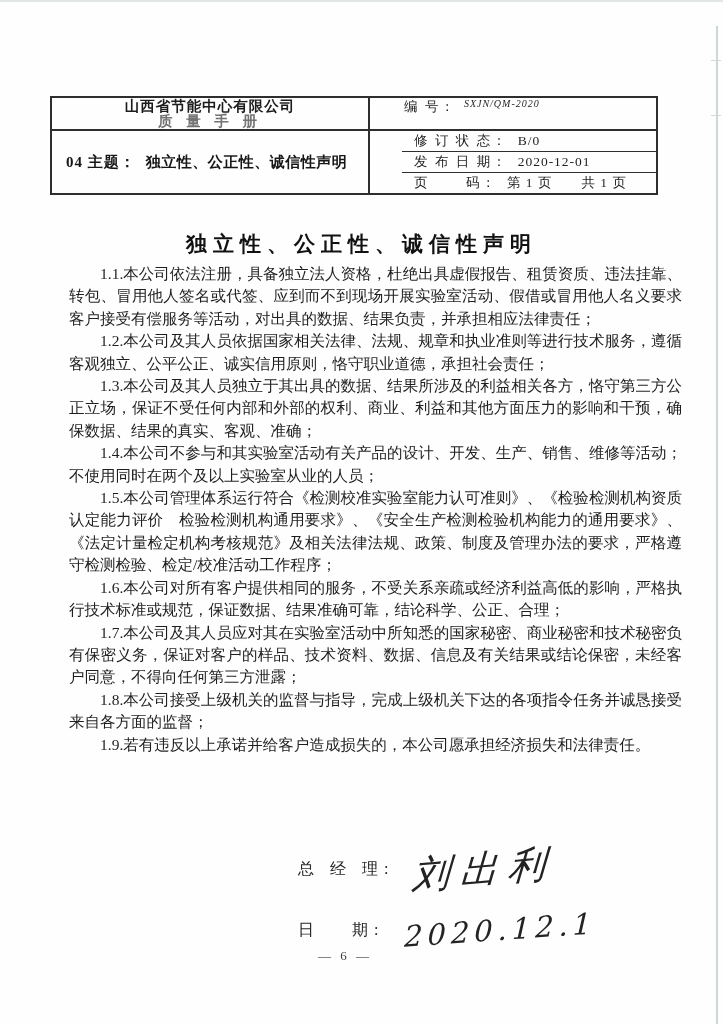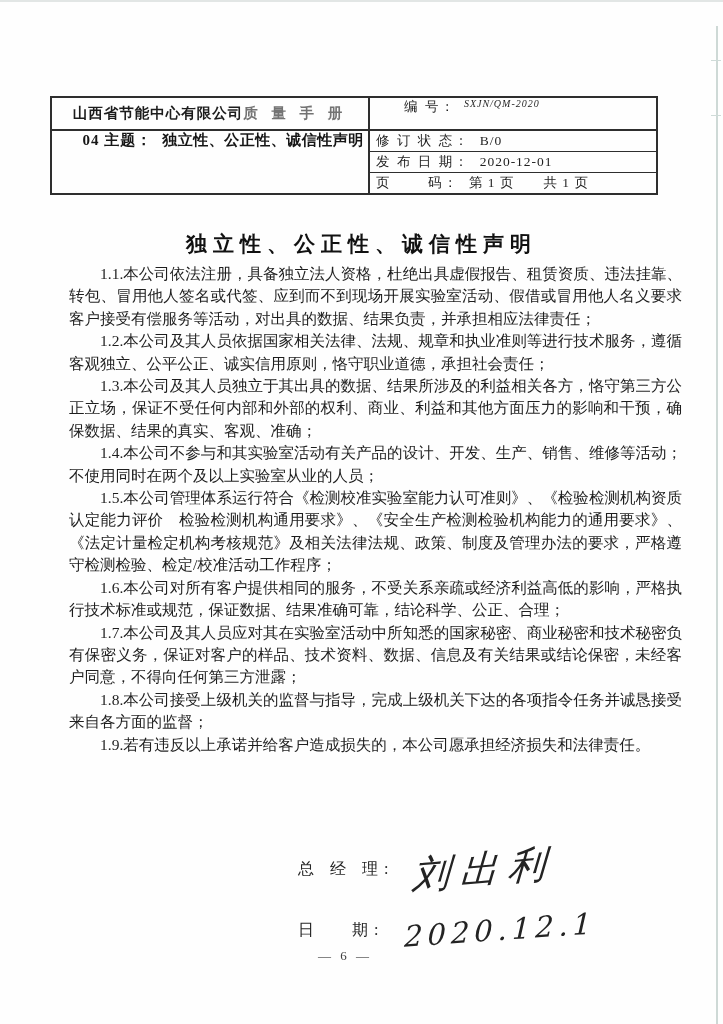--- a/index.html
+++ b/index.html
@@ -28,35 +28,35 @@
     position: absolute; left: 50px; top: 96px; width: 608px;
     border: 2px solid #2e2e2e;
     box-sizing: border-box;
     background: transparent;
   }
   .ht-row1 { display: flex; height: 31px; border-bottom: 2px solid #2e2e2e; }
   .ht-row2 { display: flex; height: 62px; }
   .ht-cell-left {
     width: 318px; box-sizing: border-box;
     border-right: 2px solid #2e2e2e;
-    display: flex; flex-direction: row; justify-content: center; align-items: center;
+    display: flex; flex-direction: column; justify-content: center; align-items: center;
   }
   .ht-cell-right { flex: 1; display: flex; flex-direction: column; }
   .company-line { font-weight: bold; font-size: 14.5px; line-height: 15px; letter-spacing: 1px; color: #1c1c1c; }
   .manual-line  { font-weight: bold; font-size: 14.5px; line-height: 15px; letter-spacing: 5px; color: #737373; }
   .doc-number-row { display: flex; height: 100%; padding-left: 34px; }
   .meta-label { font-size: 13.5px; letter-spacing: 2px; color: #1f1f1f; white-space: pre; }
   .doc-number-value { font-size: 10px; font-style: italic; margin-left: 8px; letter-spacing: 1px; color: #1f1f1f; }
-  .subject-cell { justify-content: center; align-items: flex-start; padding-left: 26px; }
+  .subject-cell { justify-content: center; align-items: flex-start; padding-left: 14px; }
   .subject-line { font-weight: bold; font-size: 15px; color: #161616; }
   .subject-label { letter-spacing: 1px; }
   .subject-value { margin-left: 10px; letter-spacing: .5px; }
   .meta-row {
-    flex: 1; display: flex; align-items: center; padding-left: 6px;
-    border-bottom: 1.5px solid #2e2e2e; box-sizing: border-box;
+    flex: 1; display: flex; align-items: center; padding-left: 12px;
+    border-bottom: 1.5px solid #2e2e2e; box-sizing: border-box; margin-left: 32px;
   }
   .meta-row:last-child { border-bottom: none; }
   .meta-value { font-size: 13.5px; margin-left: 10px; letter-spacing: 1px; color: #1f1f1f; white-space: pre; }
 
   
   .doc-title {
     position: absolute; top: 230px; left: 0; width: 100%;
     text-align: center;
     font-size: 21px; font-weight: bold; letter-spacing: 6px;
     color: #111;

